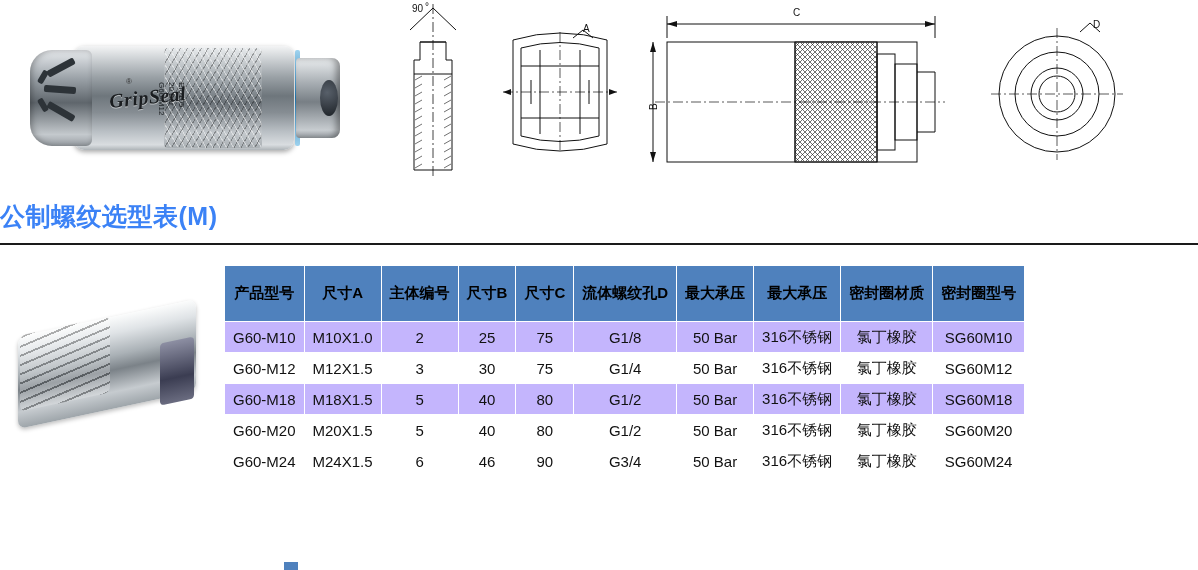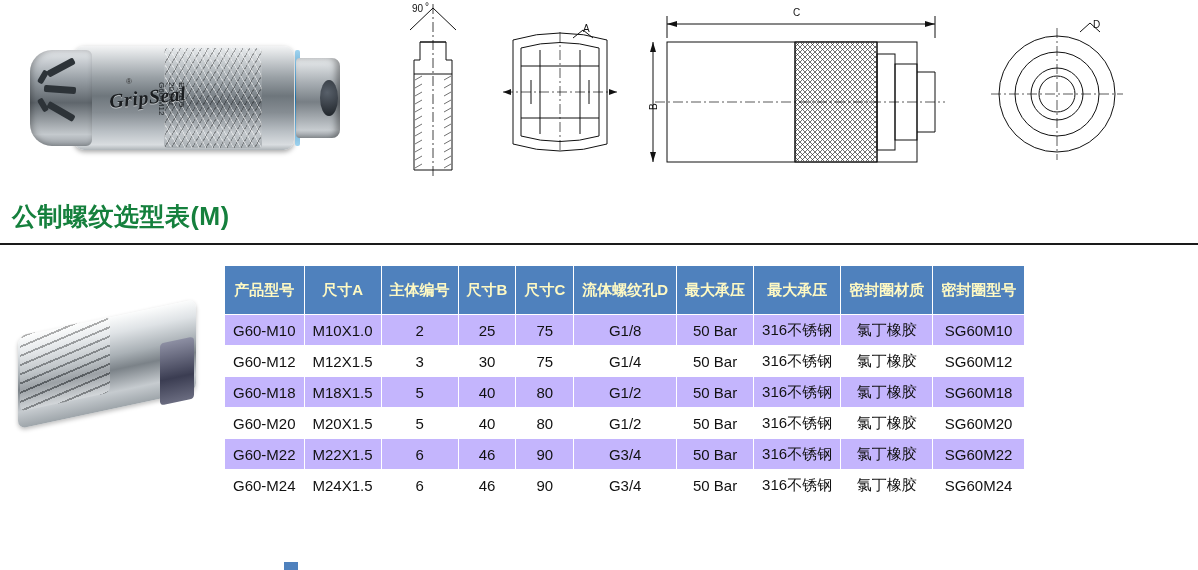--- a/index.html
+++ b/index.html
@@ -75,22 +75,22 @@
     transform: rotate(90deg); transform-origin: 0 0;
     white-space: nowrap;
   }
 
   
   .ld { position: absolute; }
   .dim-label { font-size: 10px; fill: #111; font-family: "Liberation Sans", sans-serif; }
 
   
   .heading {
-    position: absolute; left: 12px; top: 200px;
-    font-size: 25px; font-weight: bold; color: #15803d;
+    position: absolute; left: 0; top: 200px;
+    font-size: 25px; font-weight: bold; color: #3b82f6;
     letter-spacing: .5px;
   }
   .rule {
     position: absolute; left: 0; top: 243px; width: 1198px; height: 2px;
     background: #1a1a1a;
   }
 
   
   .fig-left { position: absolute; left: 10px; top: 300px; width: 200px; height: 150px; }
   .fl-body {
@@ -119,23 +119,23 @@
     border-collapse: collapse;
     font-size: 15px; color: #111;
   }
   table.spec th, table.spec td {
     border: 1px solid #ffffff;
     text-align: center;
     white-space: nowrap;
   }
   table.spec thead th {
     background: #4f81bd;
-    color: #fef9c3;
+    color: #000000;
     font-weight: bold;
-    height: 49px;
+    height: 56px;
     padding: 0 8px;
     border: 1px solid #ffffff;
   }
   table.spec tbody td {
     height: 31px;
     padding: 0 8px;
     border: 1px solid #ffffff;
   }
   tbody tr.odd td { background: #c4b5fd; }
   tbody tr.even td { background: #ffffff; }
@@ -345,32 +345,20 @@
         <td>M20X1.5</td>
         <td>5</td>
         <td>40</td>
         <td>80</td>
         <td>G1/2</td>
         <td>50 Bar</td>
         <td>316不锈钢</td>
         <td>氯丁橡胶</td>
         <td>SG60M20</td>
       </tr>
-      <tr class="odd">
-        <td>G60-M22</td>
-        <td>M22X1.5</td>
-        <td>6</td>
-        <td>46</td>
-        <td>90</td>
-        <td>G3/4</td>
-        <td>50 Bar</td>
-        <td>316不锈钢</td>
-        <td>氯丁橡胶</td>
-        <td>SG60M22</td>
-      </tr>
       <tr class="even">
         <td>G60-M24</td>
         <td>M24X1.5</td>
         <td>6</td>
         <td>46</td>
         <td>90</td>
         <td>G3/4</td>
         <td>50 Bar</td>
         <td>316不锈钢</td>
         <td>氯丁橡胶</td>

